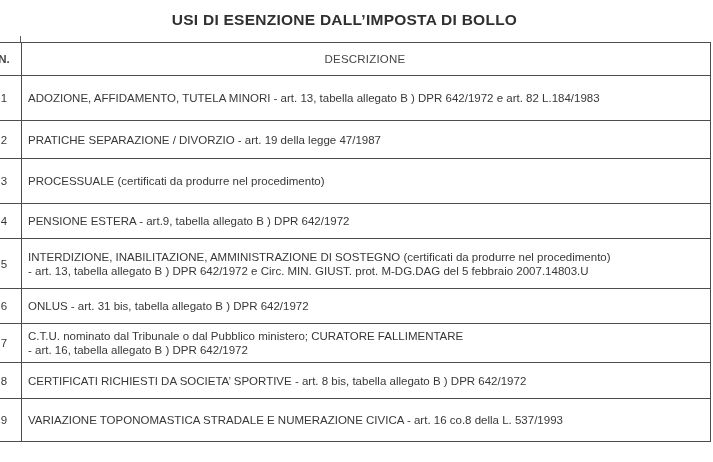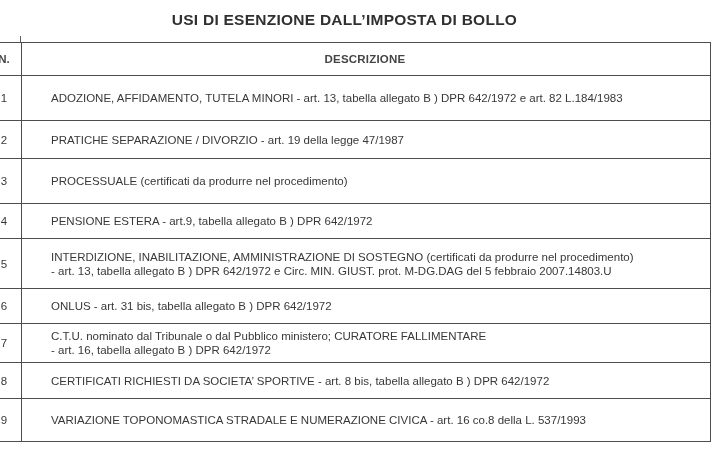--- a/index.html
+++ b/index.html
@@ -45,22 +45,22 @@
     display:flex;align-items:center;justify-content:center;
     font-size:11.5px;
   }
   .cell.desc{
     flex:1;min-width:0;
     display:flex;flex-direction:column;justify-content:center;
     padding:2px 8px 2px 6px;
     font-size:11.5px;
   }
   .thead .cell.num{font-weight:bold;color:#454545;}
-  .thead .cell.desc{align-items:center;font-weight:bold;color:#454545;letter-spacing:.2px;}
-  .line{line-height:14px;white-space:nowrap;overflow:hidden;margin-left:23px;}
+  .thead .cell.desc{align-items:center;font-weight:normal;color:#454545;letter-spacing:.2px;}
+  .line{line-height:14px;white-space:nowrap;overflow:hidden;}
   
   .doc-table .trow:nth-child(1){height:33px;}
   .doc-table .trow:nth-child(2){height:45px;}
   .doc-table .trow:nth-child(3){height:38px;}
   .doc-table .trow:nth-child(4){height:45px;}
   .doc-table .trow:nth-child(5){height:35px;}
   .doc-table .trow:nth-child(6){height:50px;}
   .doc-table .trow:nth-child(7){height:35px;}
   .doc-table .trow:nth-child(8){height:39px;}
   .doc-table .trow:nth-child(9){height:36px;}

